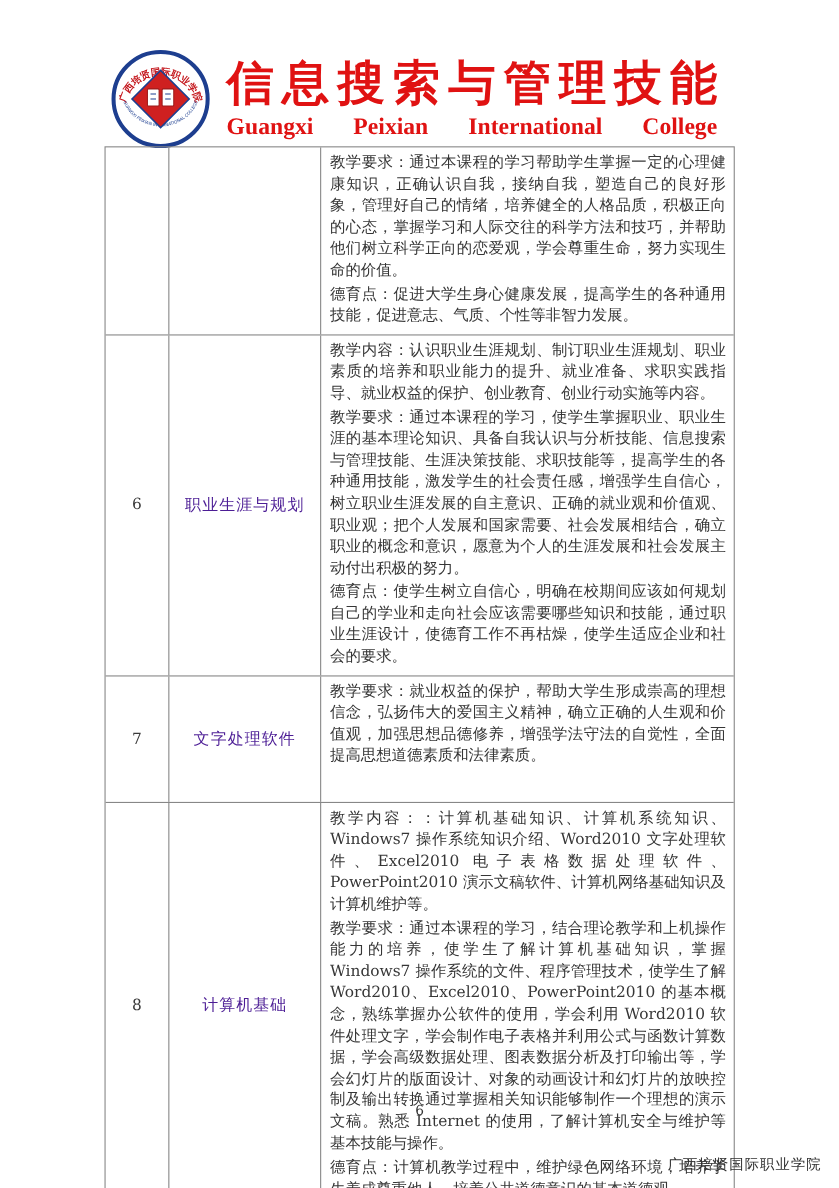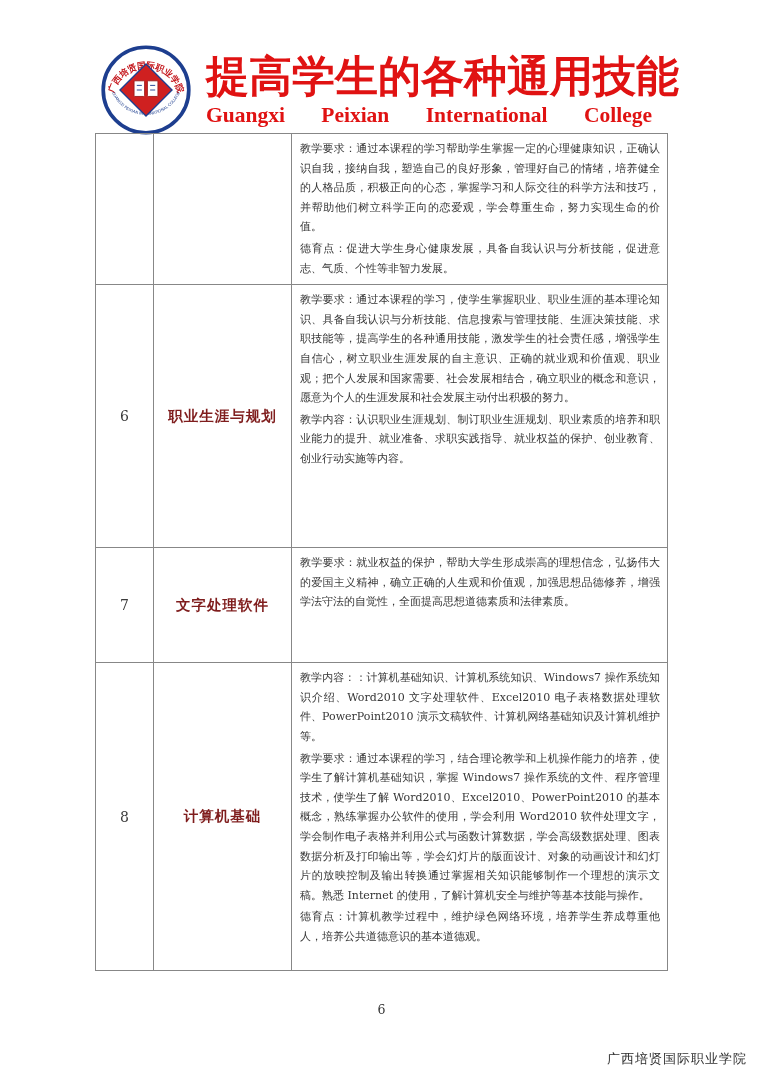--- a/index.html
+++ b/index.html
@@ -31,22 +31,22 @@
   
   .table { position:absolute; left:95px; top:133px; width:573px;
            border:1px solid var(--border); }
   .trow { display:flex; border-bottom:1px solid var(--border); }
   .trow:last-child { border-bottom:none; }
   .cell { border-right:1px solid var(--border); }
   .cell.content { border-right:none; }
   .cell.no { width:58px; flex:0 0 58px; display:flex; align-items:center; justify-content:center;
              font-size:14px; color:#3a3a3a; }
   .cell.name { width:138px; flex:0 0 138px; display:flex; align-items:center; justify-content:center;
-               font-size:14.5px; color:#7f1d1d; letter-spacing:1px; text-align:center;font-weight:bold; }
-  .cell.content { flex:1; padding:3px 7px 4px 8px; font-size:11px; line-height:19.6px;
+               font-size:14.5px; color:#4c1d95; letter-spacing:1px; text-align:center; }
+  .cell.content { flex:1; padding:3px 7px 4px 8px; font-size:14px; line-height:19.6px;
                   color:#363636; text-align:justify; }
   .cell.content p { margin:2px 0; }
   .trow:nth-child(1) { min-height:139px; }
   .trow:nth-child(2) { min-height:263px; }
   .trow:nth-child(3) { min-height:115px; }
   .trow:nth-child(4) { min-height:307px; }
   .trow:nth-child(5) { min-height:38px; }
 
   
   .page-number { position:absolute; left:0; right:0; top:1002px; text-align:center;
@@ -76,40 +76,41 @@
         <rect x="30" y="30" width="40" height="40" transform="rotate(45 50 50)" fill="#cf2020" stroke="#1d3e8f" stroke-width="1.5"></rect>
         <rect x="37" y="40" width="11.5" height="17" rx="1" fill="#ffffff" stroke="#9b1b1b" stroke-width="1"></rect>
         <rect x="51.5" y="40" width="11.5" height="17" rx="1" fill="#ffffff" stroke="#9b1b1b" stroke-width="1"></rect>
         <line x1="40" y1="45" x2="45.5" y2="45" stroke="#1d3e8f" stroke-width="1"></line>
         <line x1="40" y1="50" x2="45.5" y2="50" stroke="#1d3e8f" stroke-width="1"></line>
         <line x1="54.5" y1="45" x2="60" y2="45" stroke="#1d3e8f" stroke-width="1"></line>
         <line x1="54.5" y1="50" x2="60" y2="50" stroke="#1d3e8f" stroke-width="1"></line>
       </svg>
     </div>
     <div class="titles">
-      <div class="title-zh">提高学生的各种通用技能</div>
+      <div class="title-zh">信息搜索与管理技能</div>
       <div class="title-en">Guangxi Peixian International College</div>
     </div>
   </div>
 
   <div class="table">
       <div class="trow">
         <div class="cell no"></div>
         <div class="cell name"></div>
         <div class="cell content">
           <p>教学要求：通过本课程的学习帮助学生掌握一定的心理健康知识，正确认识自我，接纳自我，塑造自己的良好形象，管理好自己的情绪，培养健全的人格品质，积极正向的心态，掌握学习和人际交往的科学方法和技巧，并帮助他们树立科学正向的恋爱观，学会尊重生命，努力实现生命的价值。</p>
-          <p>德育点：促进大学生身心健康发展，具备自我认识与分析技能，促进意志、气质、个性等非智力发展。</p>
+          <p>德育点：促进大学生身心健康发展，提高学生的各种通用技能，促进意志、气质、个性等非智力发展。</p>
         </div>
       </div>
       <div class="trow">
         <div class="cell no">6</div>
         <div class="cell name">职业生涯与规划</div>
         <div class="cell content">
+          <p>教学内容：认识职业生涯规划、制订职业生涯规划、职业素质的培养和职业能力的提升、就业准备、求职实践指导、就业权益的保护、创业教育、创业行动实施等内容。</p>
           <p>教学要求：通过本课程的学习，使学生掌握职业、职业生涯的基本理论知识、具备自我认识与分析技能、信息搜索与管理技能、生涯决策技能、求职技能等，提高学生的各种通用技能，激发学生的社会责任感，增强学生自信心，树立职业生涯发展的自主意识、正确的就业观和价值观、职业观；把个人发展和国家需要、社会发展相结合，确立职业的概念和意识，愿意为个人的生涯发展和社会发展主动付出积极的努力。</p>
-          <p>教学内容：认识职业生涯规划、制订职业生涯规划、职业素质的培养和职业能力的提升、就业准备、求职实践指导、就业权益的保护、创业教育、创业行动实施等内容。</p>
+          <p>德育点：使学生树立自信心，明确在校期间应该如何规划自己的学业和走向社会应该需要哪些知识和技能，通过职业生涯设计，使德育工作不再枯燥，使学生适应企业和社会的要求。</p>
         </div>
       </div>
       <div class="trow">
         <div class="cell no">7</div>
         <div class="cell name">文字处理软件</div>
         <div class="cell content">
           <p>教学要求：就业权益的保护，帮助大学生形成崇高的理想信念，弘扬伟大的爱国主义精神，确立正确的人生观和价值观，加强思想品德修养，增强学法守法的自觉性，全面提高思想道德素质和法律素质。</p>
         </div>
       </div>
       <div class="trow">

